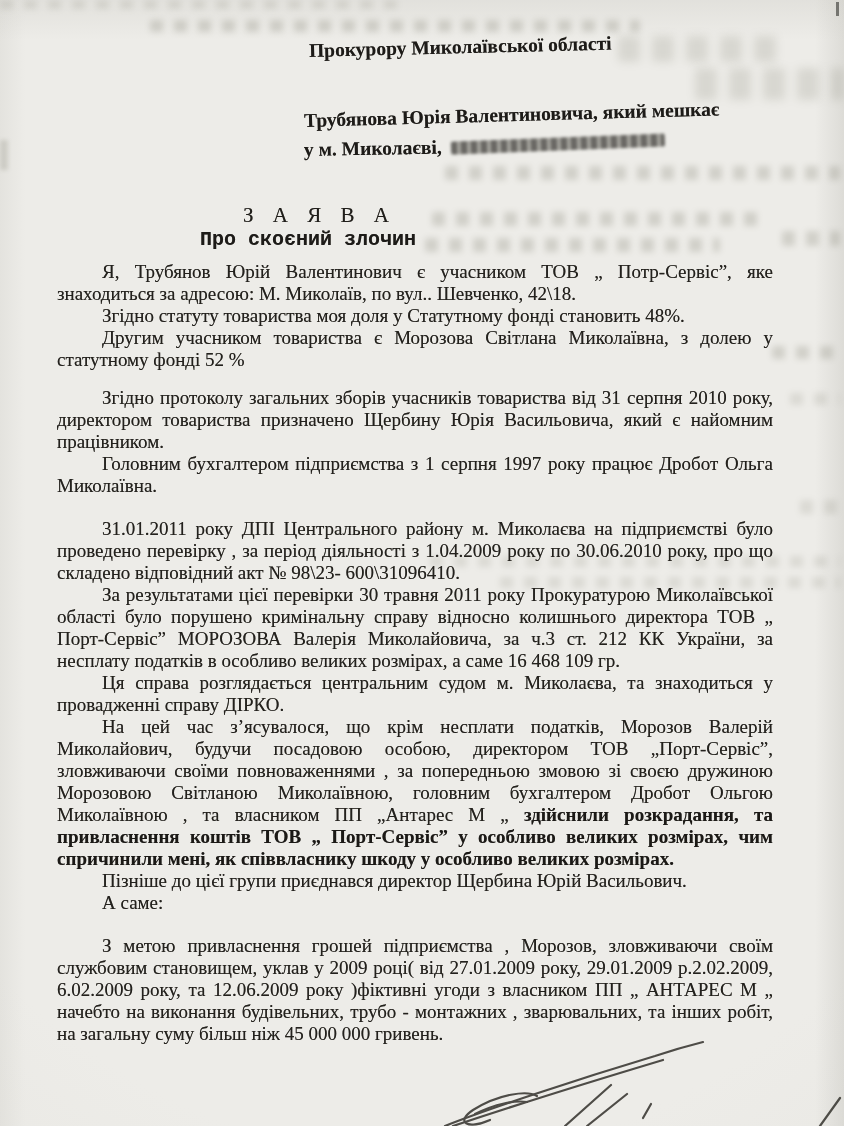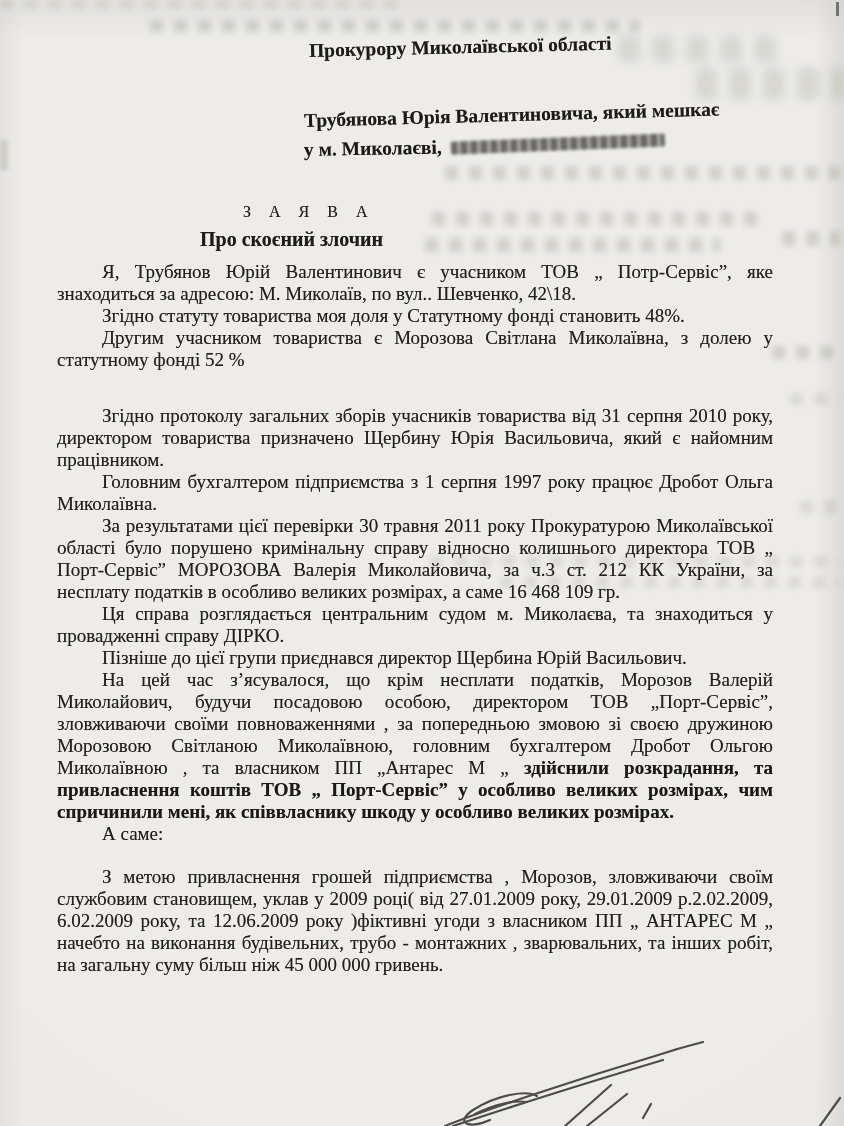--- a/index.html
+++ b/index.html
@@ -40,36 +40,37 @@
     width:214px; height:13px;
     margin-left:9px; margin-top:-4px;
     background:repeating-linear-gradient(90deg,#44423e 0 6px,#8d8c85 6px 10px);
     filter:blur(1.6px);
     opacity:.78;
     border-radius:2px;
     transform:rotate(-1.2deg);
   }
   .doc-title{
     position:absolute; left:243px; top:203px;
-    font-size:16px; letter-spacing:7px; white-space:nowrap;
+    font-size:21px; letter-spacing:7px; white-space:nowrap;
     color:#201e1a;
   }
   .doc-subtitle{
     position:absolute; left:200px; top:228px;
     font-size:20px; font-weight:bold; white-space:nowrap;
     color:#1d1b18;
+    font-family:Liberation Mono, monospace;
   }
   .body-block{
     position:absolute; left:57px; top:261px; width:716px;
     font-size:19px; line-height:22px;
     text-align:justify;
     font-family:Liberation Serif, serif;
   }
   .body-block p{ margin:0; text-indent:45px; }
-  .body-block p.gap-lg{ margin-top:34px; }
+  .body-block p.gap-lg{ margin-top:16px; }
   .body-block p.gap-md{ margin-top:21px; }
   .allegation-bold{ font-weight:bold; color:#1b1916; }
   .ghost{
     position:absolute;
     background:repeating-linear-gradient(90deg,#6e6d5c 0 13px,rgba(0,0,0,0) 13px 24px);
     filter:blur(3px);
     opacity:.22;
     border-radius:2px;
   }
   .ghost.blob{
@@ -119,27 +120,28 @@
 
   <div class="doc-title txt">З А Я В А</div>
   <div class="doc-subtitle txt">Про скоєний  злочин</div>
 
   <div class="body-block txt">
     <p>Я, Трубянов Юрій Валентинович є учасником ТОВ „ Потр-Сервіс”, яке знаходиться за адресою: М. Миколаїв, по вул.. Шевченко, 42\18.</p>
     <p>Згідно статуту товариства моя доля у Статутному фонді становить 48%.</p>
     <p>Другим учасником товариства є Морозова Світлана  Миколаївна, з долею у статутному фонді 52 %</p>
     <p class="gap-lg">Згідно протоколу загальних зборів учасників товариства від 31 серпня 2010 року, директором товариства призначено Щербину Юрія Васильовича, який є найомним працівником.</p>
     <p>Головним бухгалтером підприємства з 1 серпня 1997 року працює  Дробот Ольга Миколаївна.</p>
+    <p class="gap-md">31.01.2011 року ДПІ Центрального району м. Миколаєва  на підприємстві було проведено перевірку , за період діяльності з 1.04.2009 року по 30.06.2010 року,  про що складено  відповідний акт № 98\23- 600\31096410.</p>
     <p>За результатами цієї перевірки  30 травня 2011 року Прокуратурою Миколаївської області було порушено кримінальну справу відносно колишнього директора  ТОВ „ Порт-Сервіс” МОРОЗОВА   Валерія Миколайовича, за ч.3 ст. 212 КК України, за несплату податків в особливо великих розмірах, а саме 16 468 109 гр.</p>
     <p>Ця справа розглядається центральним судом м. Миколаєва, та знаходиться у провадженні справу ДІРКО.</p>
-    <p>Пізніше до цієї  групи приєднався  директор Щербина  Юрій  Васильович.</p>
     <p>
       <span>На цей час з’ясувалося, що крім несплати податків, Морозов Валерій Миколайович, будучи посадовою особою, директором ТОВ „Порт-Сервіс”, зловживаючи своїми повноваженнями , за попередньою змовою зі своєю дружиною Морозовою Світланою Миколаївною,  головним бухгалтером Дробот Ольгою Миколаївною , та  власником  ПП „Антарес М „ </span>
       <span class="allegation-bold">здійснили розкрадання, та привласнення коштів ТОВ „ Порт-Сервіс” у особливо великих розмірах, чим спричинили мені, як співвласнику    шкоду у особливо великих розмірах.</span>
     </p>
+    <p>Пізніше до цієї  групи приєднався  директор Щербина  Юрій  Васильович.</p>
     <p>А саме:</p>
     <p class="gap-md">З метою   привласнення грошей підприємства   , Морозов, зловживаючи своїм службовим становищем, уклав у 2009 році( від 27.01.2009 року, 29.01.2009 р.2.02.2009, 6.02.2009 року, та 12.06.2009 року   )фіктивні угоди з власником ПП „ АНТАРЕС  М „ начебто на виконання  будівельних, трубо - монтажних , зварювальних, та інших робіт,  на загальну суму більш ніж 45 000 000 гривень.</p>
   </div>
 
   <svg class="signature" width="429" height="108" viewBox="0 0 429 108">
     <g fill="none" stroke="#33312c" stroke-width="2.2" stroke-linecap="round" opacity="0.85">
       <path d="M 30 108 C 70 92, 160 62, 240 38 C 258 32, 272 28, 288 24"></path>
       <path d="M 38 108 C 80 94, 168 66, 248 42"></path>
       <path d="M 75 102 C 52 112, 40 104, 58 92 C 84 76, 112 72, 122 78"></path>
       <path d="M 60 96 C 80 86, 100 82, 112 84"></path>

